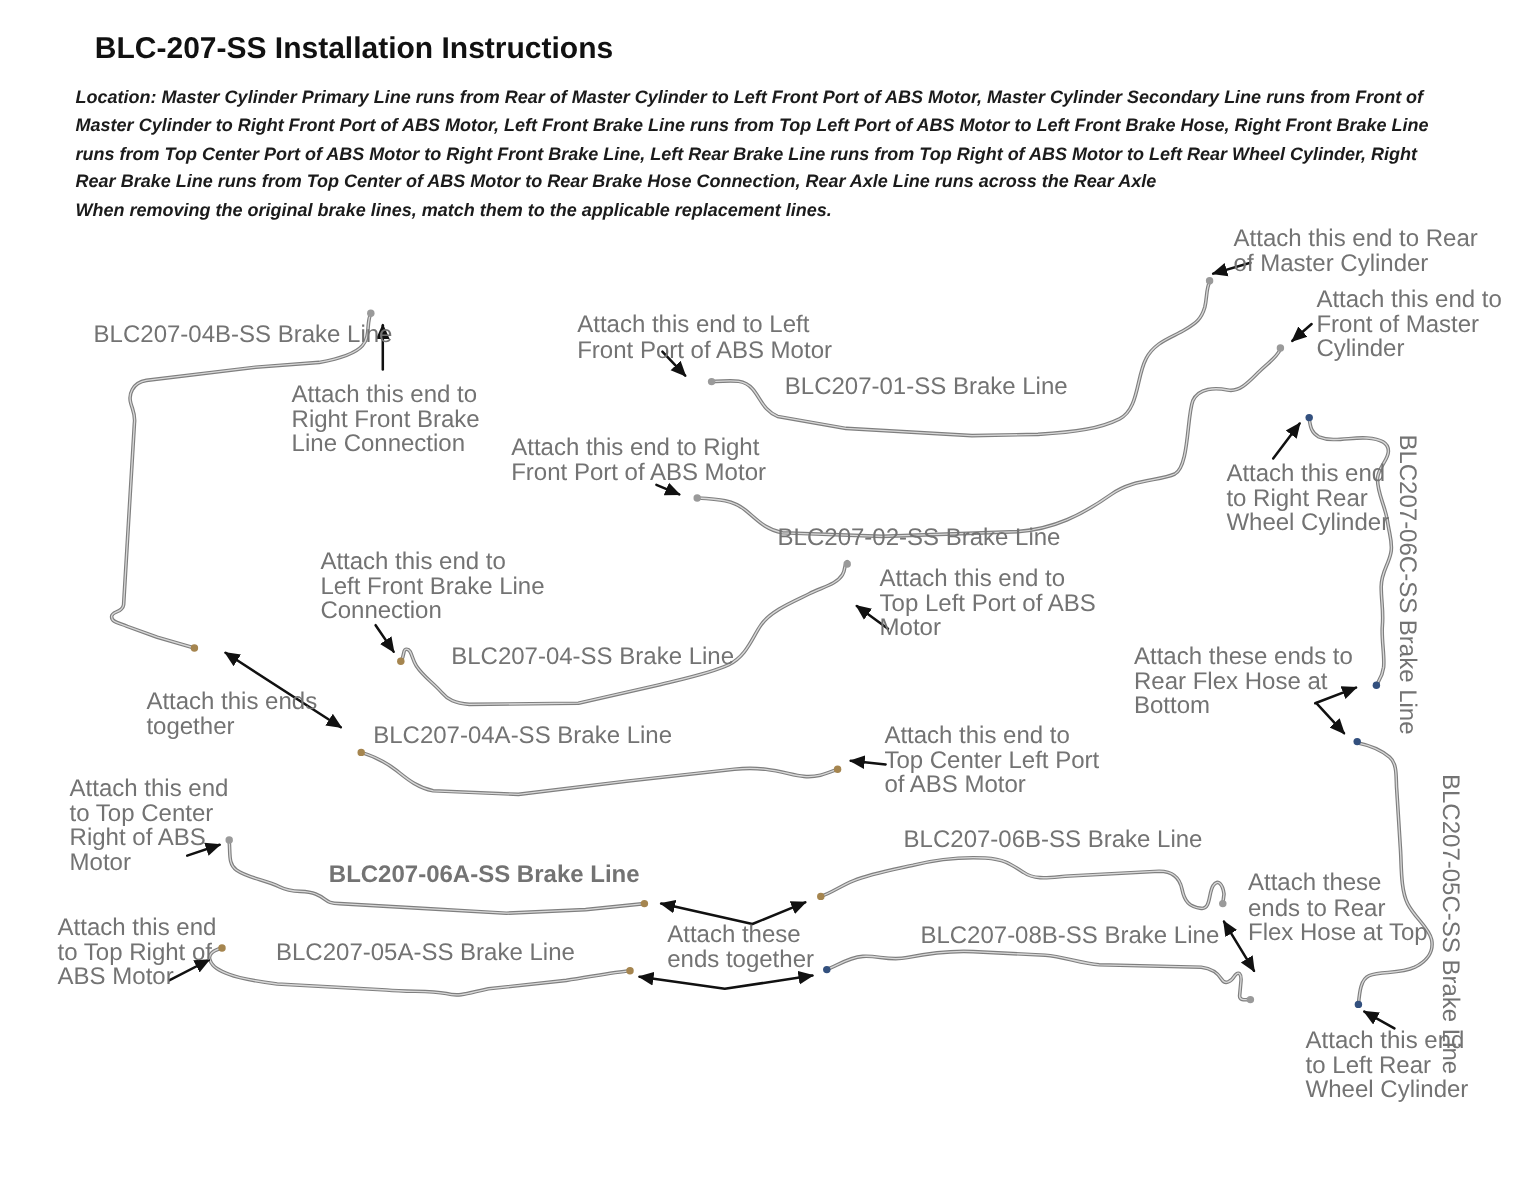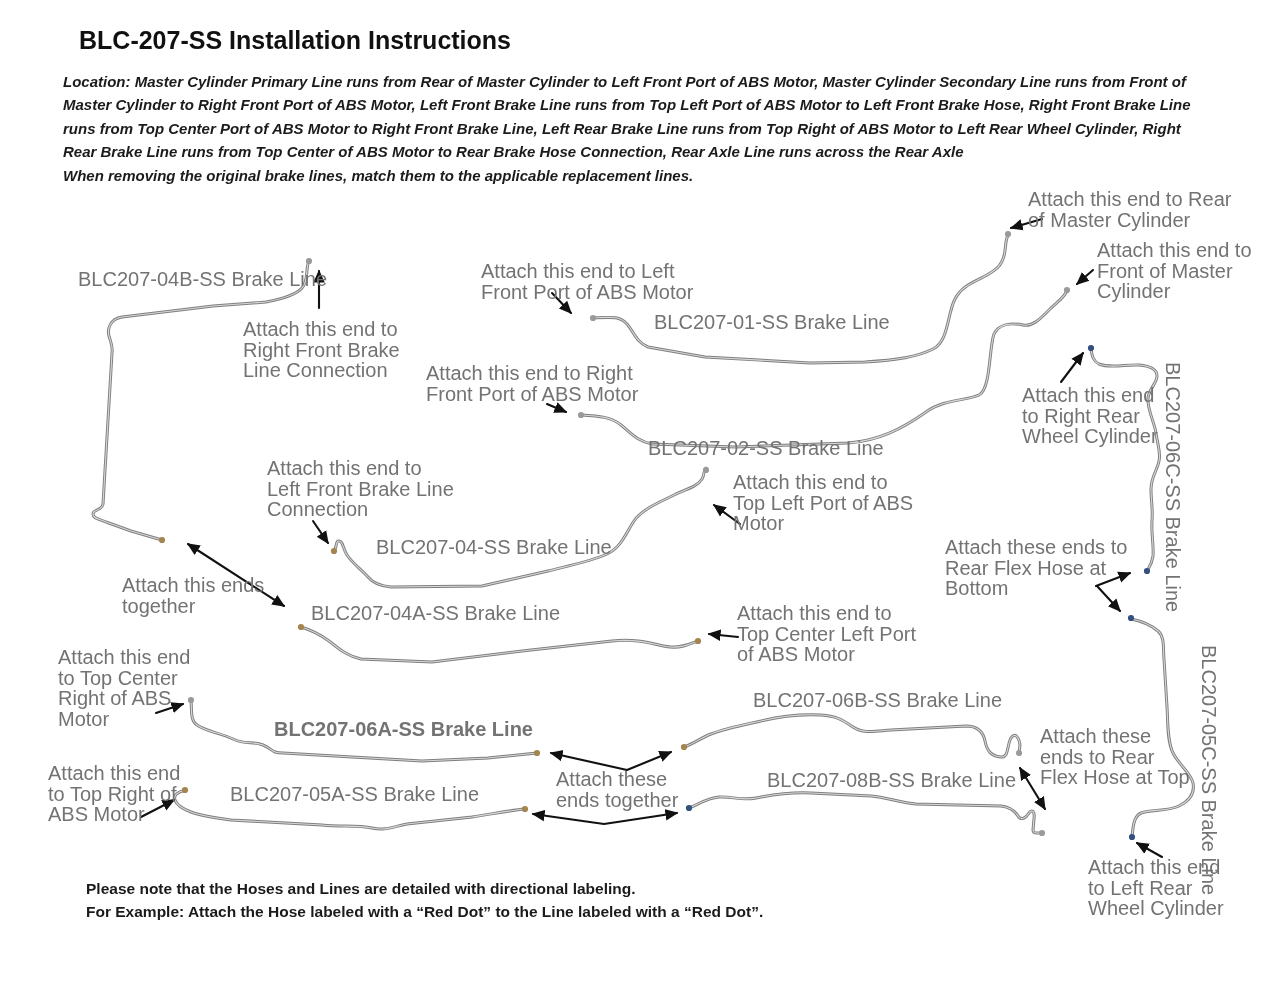--- a/index.html
+++ b/index.html
@@ -149,17 +149,13 @@
       <div style="left: 230px; top: 784px;">BLC207-05A-SS Brake Line</div>
       <div style="left: 556px; top: 769px;">Attach these
 ends together</div>
       <div style="left: 767px; top: 770px;">BLC207-08B-SS Brake Line</div>
       <div class="vertical" style="left: 1198px; top: 645px;">BLC207-05C-SS Brake Line</div>
       <div style="left: 1088px; top: 857px;">Attach this end
 to Left Rear
 Wheel Cylinder</div>
     </div>
 
-  <div class="footer">
-    <p>Please note that the Hoses and Lines are detailed with directional labeling.</p>
-    <p>For Example: Attach the Hose labeled with a “Red Dot” to the Line labeled with a “Red Dot”.</p>
-  </div>
 </div>
 
 </body></html>

